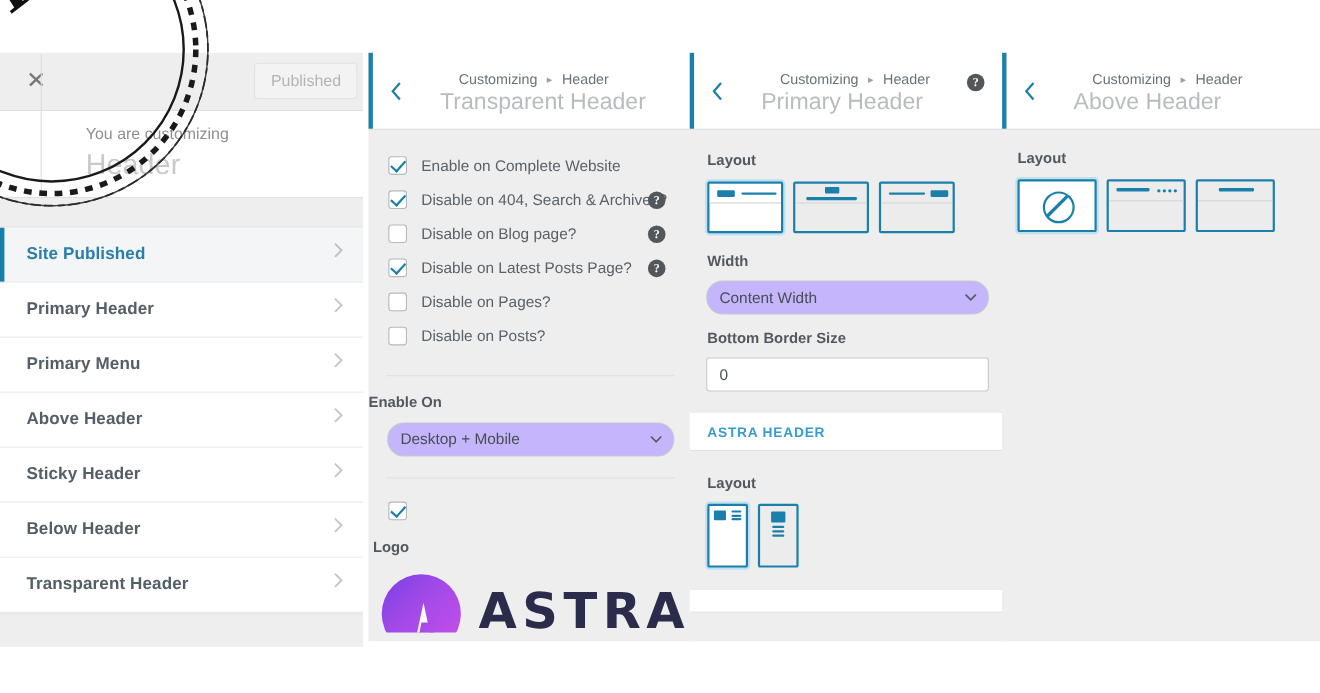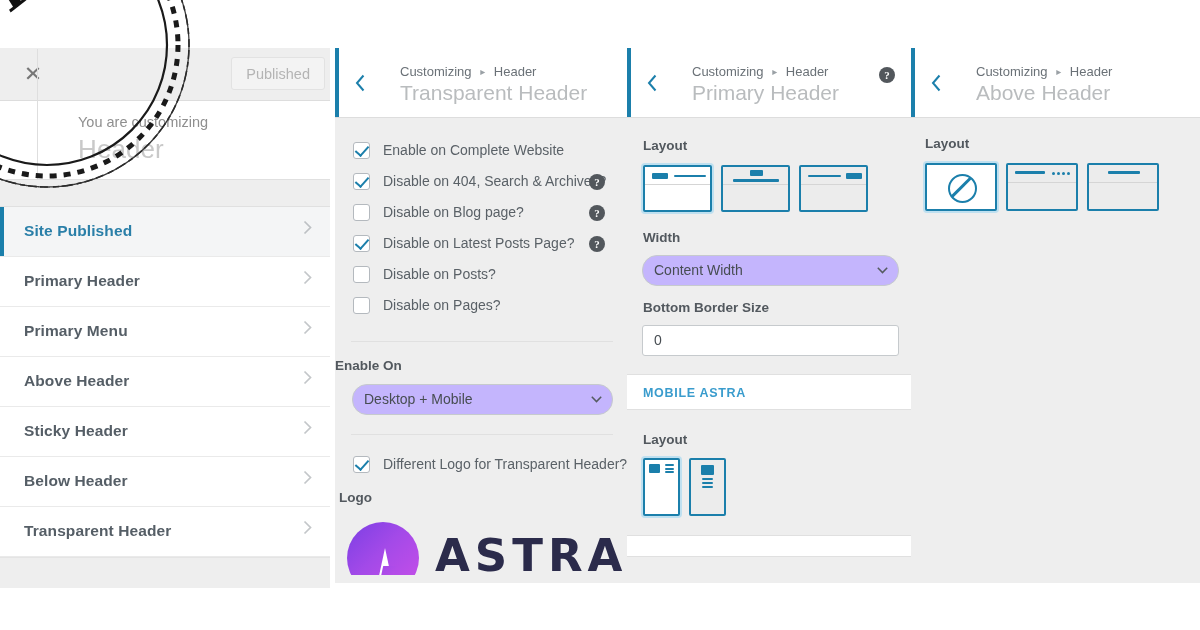--- a/index.html
+++ b/index.html
@@ -31,21 +31,21 @@
   .nav-item.active{background:#f4f5f6;}
   .nav-item.active:before{content:"";position:absolute;left:0;top:0;bottom:0;width:4px;background:#1b7fab;}
   .nav-item.active .lbl{color:#2a7fa8;}
   .p1-footer{height:30px;background:#eeeeee;border-top:1px solid #e4e4e4;}
 
   
   .panel{position:absolute;top:48px;background:#eeeeee;}
   .pnl-head{position:relative;height:70px;background:#ffffff;border-bottom:1px solid #dddddd;box-sizing:border-box;}
   .pnl-head:before{content:"";position:absolute;left:0;top:0;bottom:0;width:4px;background:#1b7fab;}
   .back-chev{position:absolute;left:20px;top:26px;width:11px;height:18px;cursor:pointer;}
-  .crumb{position:absolute;left:65px;top:16px;font-size:13px;color:#6a7177;}
+  .crumb{position:absolute;left:82px;top:16px;font-size:13px;color:#6a7177;}
   .crumb .sep{display:inline-block;margin:0 5px;color:#9aa0a5;font-size:10px;vertical-align:1px;}
   .pnl-title{position:absolute;left:65px;top:33px;font-size:21px;color:#b9bcbe;font-weight:300;}
   .pnl-help{position:absolute;right:18px;top:19px;}
   .pnl-body{position:relative;}
   .sep-line{height:1px;background:#e0e0e0;margin:0 16px;}
 
   
   .chk-row{position:relative;height:31px;}
   .chk{position:absolute;left:18px;top:5px;width:17px;height:17px;border:1px solid #b4b9be;
        background:#fff;border-radius:3px;box-sizing:border-box;cursor:pointer;}
@@ -211,47 +211,46 @@
       </div>
 
       <div class="chk-row">
         <div class="chk on"></div>
         <div class="chk-lbl">Disable on Latest Posts Page?</div>
         <div class="help-ico">?</div>
       </div>
 
       <div class="chk-row">
         <div class="chk"></div>
+        <div class="chk-lbl">Disable on Pages?</div>
+      </div>
+
+      <div class="chk-row">
+        <div class="chk"></div>
         <div class="chk-lbl">Disable on Posts?</div>
-      </div>
-
-      <div class="chk-row">
-        <div class="chk"></div>
-        <div class="chk-lbl">Disable on Pages?</div>
       </div>
 
       <div style="height:18px;"></div>
       <div class="sep-line"></div>
 
       <div style="height:16px;"></div>
       <div class="fld-label" style="">Enable On</div>
       <div class="select-box" style="margin:11px 16px 0 17px;">
         <div class="val">Desktop + Mobile</div>
         <svg class="caret" viewBox="0 0 11 7">
           <polyline points="0.8,0.8 5.5,5.6 10.2,0.8" fill="none" stroke="#555b60" stroke-width="1.5"></polyline>
           </svg>
       </div>
 
       <div style="height:19px;"></div>
       <div class="sep-line"></div>
 
       <div style="height:16px;"></div>
       <div class="chk-row">
         <div class="chk on"></div>
-        <div class="chk-lbl">Different Logo for Transparent Header?</div>
       </div>
 
       <div style="height:8px;"></div>
       <div class="fld-label" style="margin-left:4px;">Logo</div>
 
       <div class="logo-wrap" style="margin-top:10px;">
         <div class="logo-circ">
           <div class="logo-a"></div>
             <div class="logo-a2"></div>
         </div>
@@ -309,21 +308,21 @@
       </div>
 
       <div style="height:14px;"></div>
       <div class="fld-label" style="margin-left:16px;">Bottom Border Size</div>
       <div class="text-box" style="margin:10px 14px 0 15px;">
         <div class="val">0</div>
       </div>
 
       <div style="height:18px;"></div>
       <div class="sect-white" style="height:34px;">
-        <div class="sect-title" style="padding:11px 0 0 16px;">MOBILE ASTRA</div>
+        <div class="sect-title" style="padding:11px 0 0 16px;">ASTRA HEADER</div>
       </div>
 
       <div style="height:22px;"></div>
       <div class="fld-label" style="margin-left:16px;">Layout</div>
 
       <div class="lay-row" style="margin:11px 0 0 16px;">
         <div class="lay-m sel">
           <div class="bar" style="left:4px;top:4px;width:11px;height:9px;"></div>
           <div class="bar" style="left:20px;top:4px;width:9px;height:2px;"></div>
           <div class="bar" style="left:20px;top:7.5px;width:9px;height:2px;"></div>

